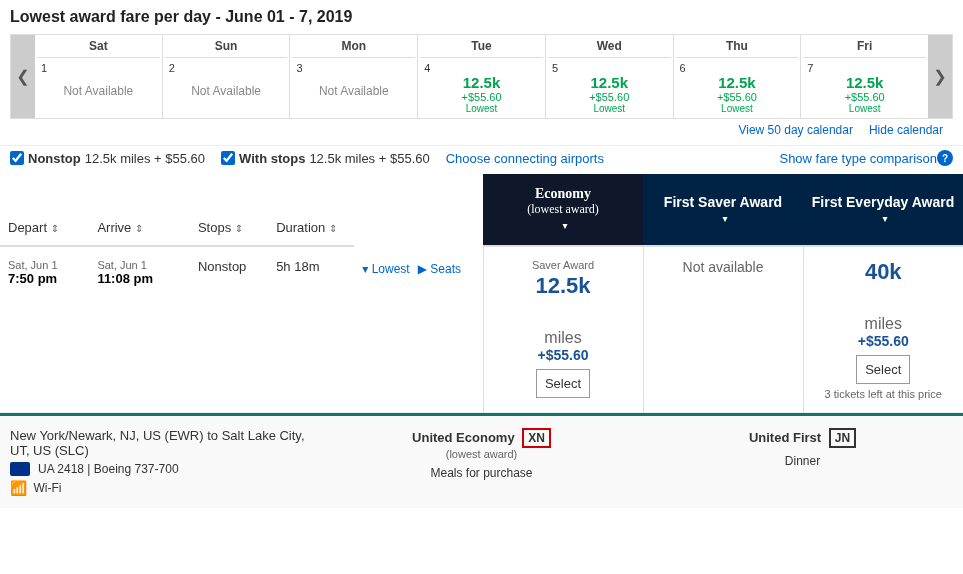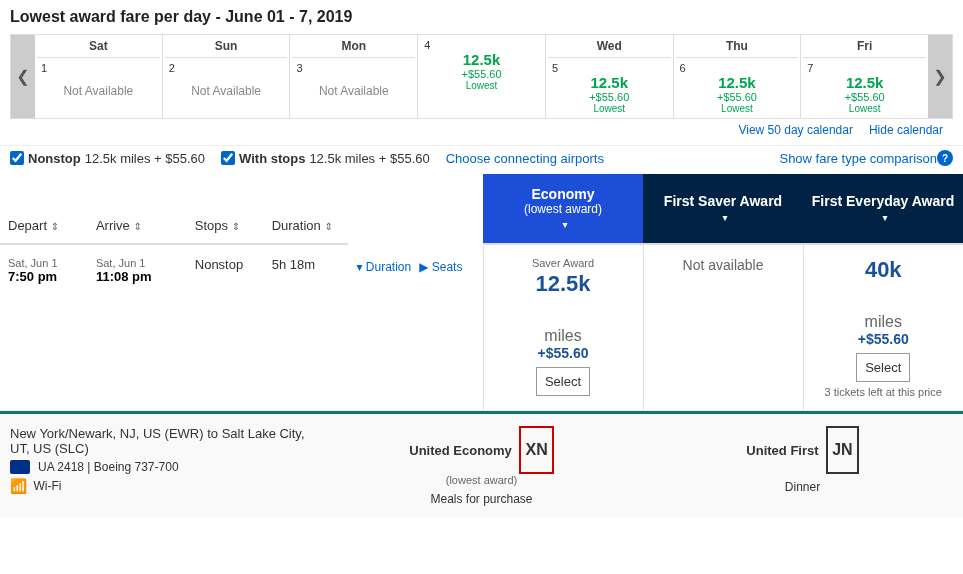--- a/index.html
+++ b/index.html
@@ -155,27 +155,28 @@
     .results-header-row th {
       padding: 10px 8px;
       font-size: 13px;
       font-weight: normal;
       text-align: left;
       border-bottom: 2px solid #ddd;
       color: #333;
       vertical-align: bottom;
     }
     .th-cabin-economy {
-      background: #1d4ed8;
+      background: #0f172a;
       color: #fff !important;
       text-align: center !important;
       vertical-align: middle !important;
       padding: 12px 8px !important;
       font-size: 14px;
       font-weight: bold;
+      font-family: Liberation Serif, serif;
     }
     .th-cabin-first-saver {
       background: #002244;
       color: #fff !important;
       text-align: center !important;
       vertical-align: middle !important;
       padding: 8px !important;
     }
     .th-cabin-first-everyday {
       background: #002244;
@@ -354,22 +355,22 @@
       font-size: 14px;
     }
     .cabin-code {
       font-size: 13px;
       font-weight: bold;
       color: #333;
     }
     .cabin-code-box {
       display: inline-block;
       border: 2px solid #cc0000;
-      padding: 13px 4px;
-      font-size: 16px;
+      padding: 1px 4px;
+      font-size: 12px;
       font-weight: bold;
       color: #333;
       margin-left: 4px;
     }
     .cabin-award {
       font-size: 11px;
       color: #666;
     }
     .meal-text {
       font-size: 12px;
@@ -411,20 +412,21 @@
           <div class="cal-day-unavail">Not Available</div>
         </div>
 
         <div class="cal-day-col">
           <div class="cal-day-header">Mon</div>
           <div class="cal-day-num">3</div>
           <div class="cal-day-unavail">Not Available</div>
         </div>
 
         <div class="cal-day-col">
+          <div class="cal-day-header">Tue</div>
           <div class="cal-day-num">4</div>
           <div class="cal-day-price">12.5k</div>
           <div class="cal-day-fee">+$55.60</div>
           <div class="cal-day-lowest">Lowest</div>
         </div>
 
         <div class="cal-day-col">
           <div class="cal-day-header">Wed</div>
           <div class="cal-day-num">5</div>
           <div class="cal-day-price">12.5k</div>
@@ -521,21 +523,21 @@
           <div class="flight-time">11:08 pm</div>
         </td>
         <td class="td-stops">
           <div class="flight-nonstop">Nonstop</div>
         </td>
         <td class="td-duration">
           <div class="flight-duration">5h 18m</div>
         </td>
         <td class="td-actions">
           <div class="flight-actions">
-            <span class="details-link">▾ Duration</span>
+            <span class="details-link">▾ Lowest</span>
             <span class="seats-link">▶ Seats</span>
           </div>
         </td>
         <td class="td-econ td-economy">
           <div class="award-type-label">Saver Award</div>
           <div class="award-miles">12.5k</div>
           <div class="award-miles-unit">miles</div>
           <div class="award-fee">+$55.60</div>
           <button class="select-btn">Select</button>
         </td>

